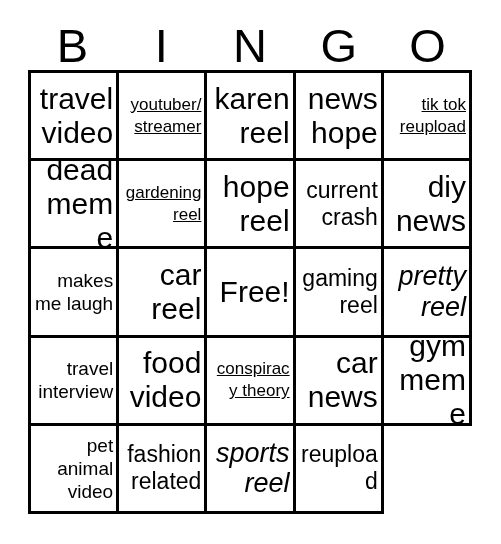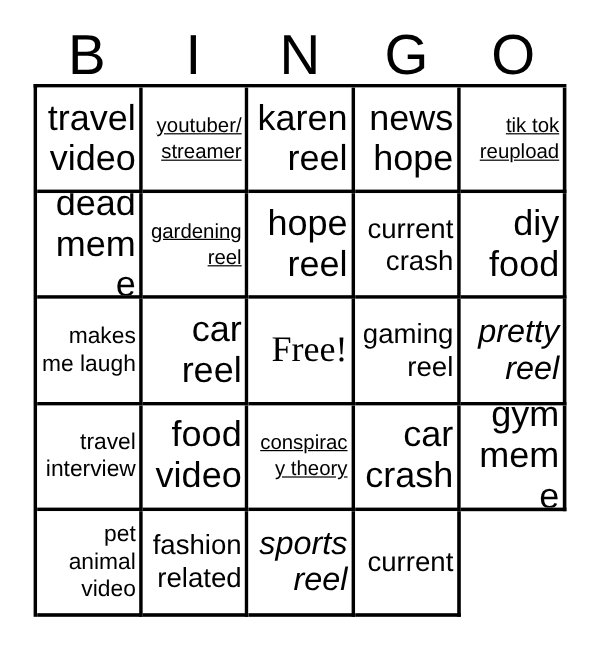--- a/index.html
+++ b/index.html
@@ -81,21 +81,21 @@
     hyphens: none;
   }
 
   
   .size-xl .cell-text { font-size: 30px; line-height: 1.13; }
   .size-lg .cell-text { font-size: 27px; line-height: 1.13; font-style: italic; }
   .size-md .cell-text { font-size: 23px; line-height: 1.17; }
   .size-sm .cell-text { font-size: 19px; line-height: 1.22; }
   .size-xs .cell-text { font-size: 17px; line-height: 1.28; text-decoration: underline; }
 
-  .free-cell .cell-text { font-size: 30px; line-height: 1.13; font-family: Liberation Serif, serif; }
+  .free-cell .cell-text { font-size: 30px; line-height: 1.13; }
 </style>
 </head>
 <body>
 
 <div id="bingo-card">
 
   <div class="header-row">
     <div class="header-letter">B</div>
     <div class="header-letter">I</div>
     <div class="header-letter">N</div>
@@ -125,21 +125,21 @@
       <div class="cell size-xs">
         <span class="cell-text">gardening reel</span>
       </div>
       <div class="cell size-xl">
         <span class="cell-text">hope reel</span>
       </div>
       <div class="cell size-md">
         <span class="cell-text">current crash</span>
       </div>
       <div class="cell size-xl">
-        <span class="cell-text">diy food</span>
+        <span class="cell-text">diy news</span>
       </div>
       <div class="cell size-sm">
         <span class="cell-text">makes me laugh</span>
       </div>
       <div class="cell size-xl">
         <span class="cell-text">car reel</span>
       </div>
       <div class="cell size-xl free-cell">
         <span class="cell-text">Free!</span>
       </div>
@@ -152,32 +152,32 @@
       <div class="cell size-sm">
         <span class="cell-text">travel interview</span>
       </div>
       <div class="cell size-xl">
         <span class="cell-text">food video</span>
       </div>
       <div class="cell size-xs">
         <span class="cell-text">conspiracy theory</span>
       </div>
       <div class="cell size-xl">
-        <span class="cell-text">car crash</span>
+        <span class="cell-text">car news</span>
       </div>
       <div class="cell size-xl">
         <span class="cell-text">gym meme</span>
       </div>
       <div class="cell size-sm">
         <span class="cell-text">pet animal video</span>
       </div>
       <div class="cell size-md">
         <span class="cell-text">fashion related</span>
       </div>
       <div class="cell size-lg">
         <span class="cell-text">sports reel</span>
       </div>
       <div class="cell size-md">
-        <span class="cell-text">current</span>
+        <span class="cell-text">reupload</span>
       </div>
     </div>
 
 </div>
 
 </body></html>

